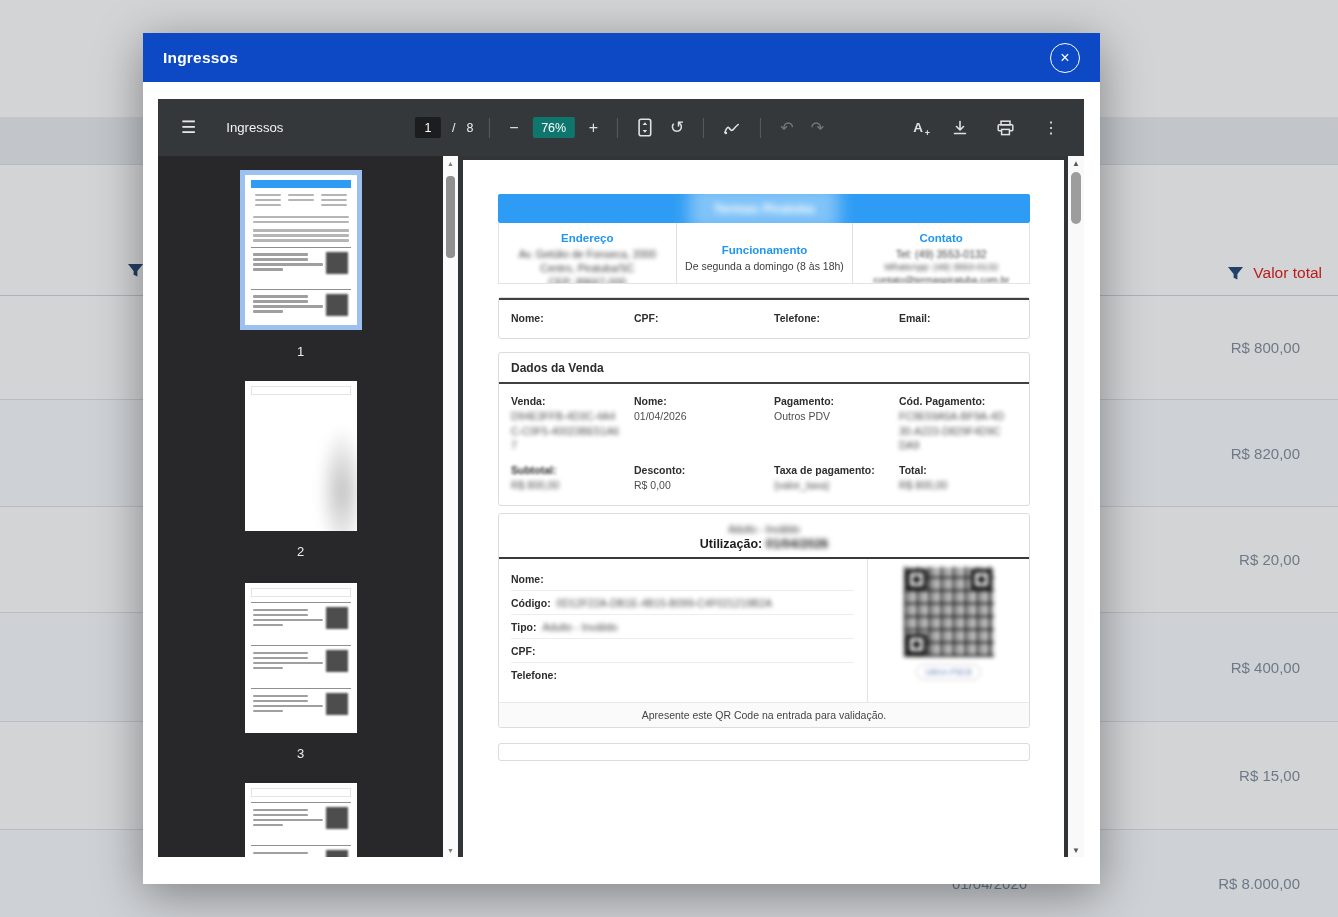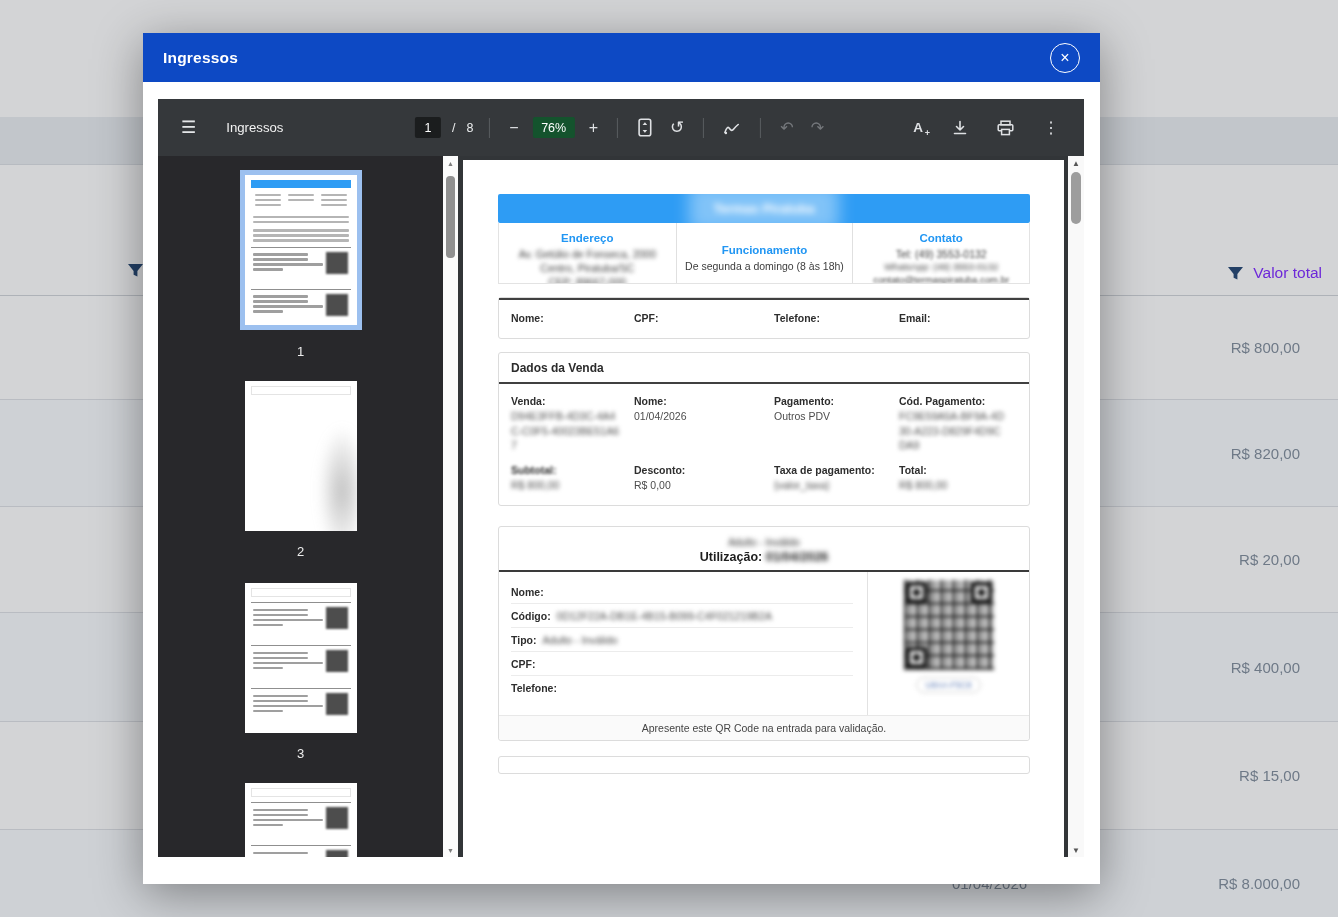--- a/index.html
+++ b/index.html
@@ -11,21 +11,21 @@
   .search-box { position:absolute; left:1021px; top:2px; width:239px; height:30px; background:#d8dadd; border-radius:3px;
     display:flex; align-items:center; justify-content:space-between; padding:0 12px; color:#8a939e; font-size:15px; }
   .search-caret { color:#4f5a66; font-size:12px; }
   .topbar-divider { position:absolute; left:1277px; top:0; width:1px; height:44px; background:#0a2d85; }
   .chat-btn { position:absolute; left:1293px; top:1px; width:36px; height:36px; border-radius:50%; background:#edeff1;
     display:flex; align-items:center; justify-content:center; border:none; }
 
   .bg-band { position:absolute; left:0; top:117px; width:1338px; height:48px; background:#c2c6cb; border-bottom:1px solid #b7bbc1; }
   .bg-colheader { position:absolute; left:0; top:250px; width:1338px; height:46px; border-bottom:1px solid #aeb2b8; }
   .funnel-left { position:absolute; left:127px; top:13px; }
-  .valor-header { position:absolute; right:16px; top:0; height:46px; display:flex; align-items:center; gap:9px; color:#6d28d9; font-size:15.5px; }
+  .valor-header { position:absolute; right:16px; top:0; height:46px; display:flex; align-items:center; gap:9px; color:#b91c1c; font-size:15.5px; }
 
   .bgrow { position:absolute; left:0; width:1338px; display:flex; align-items:center; justify-content:flex-end;
     padding-right:38px; color:#6e7987; font-size:15px; border-bottom:1px solid #b9bcc2; }
   .r1 { top:296px; height:104px; background:#d3d4d6; }
   .r2 { top:400px; height:107px; background:#ced1d5; }
   .r3 { top:507px; height:106px; background:#d3d4d6; }
   .r4 { top:613px; height:109px; background:#ced1d5; }
   .r5 { top:722px; height:108px; background:#d3d4d6; }
   .r6 { top:830px; height:87px; background:#ced1d5; border-bottom:none; align-items:flex-start; padding-top:45px; }
   .r6-date { position:absolute; left:952px; top:45px; }
@@ -41,21 +41,21 @@
   .viewer { position:absolute; left:15px; top:66px; width:926px; height:758px; background:#35383b; }
   .pv-toolbar { position:relative; height:57px; color:#e8eaed; }
   .tb-left { position:absolute; left:20px; top:0; height:57px; display:flex; align-items:center; gap:27px; }
   .tb-hamburger { font-size:17px; color:#e4e6e8; }
   .tb-title { font-size:13.2px; color:#f2f2f2; }
   .tb-center { position:absolute; left:50%; top:0; height:57px; transform:translateX(-50%); display:flex; align-items:center; gap:11px; }
   .tb-right { position:absolute; right:22px; top:0; height:57px; display:flex; align-items:center; gap:23px; }
   .tb-btn { background:none; border:none; color:#dfe1e4; font-size:16px; padding:3px; display:flex; align-items:center; justify-content:center; }
   .tb-btn.disabled { color:#74777b; }
   .page-box { width:26px; height:21px; background:#1b1d1e; color:#fff; font-size:12.5px; display:flex; align-items:center; justify-content:center; border-radius:2px; }
-  .zoom-box { width:42px; height:21px; background:#14532d; color:#fff; font-size:12.5px; display:flex; align-items:center; justify-content:center; border-radius:2px; }
+  .zoom-box { width:42px; height:21px; background:#0f766e; color:#fff; font-size:12.5px; display:flex; align-items:center; justify-content:center; border-radius:2px; }
   .page-sep, .page-total { color:#eceeef; font-size:12.5px; }
   .tb-div { width:1px; height:20px; background:#5a5d60; margin:0 5px; }
   .rotate-glyph { font-size:17px; }
   .addtext { position:relative; font-size:13.5px; font-weight:bold; color:#dfe1e4; }
   .addtext .plus { position:absolute; right:-7px; bottom:-3px; font-size:9px; font-weight:bold; }
 
   .pv-body { position:absolute; left:0; top:57px; right:0; bottom:0; display:flex; overflow:hidden; }
 
   
   .thumbs { position:relative; width:300px; flex:none; background:#28282b; overflow:hidden; }
@@ -437,21 +437,21 @@
                     <div class="flabel" style="max-width:120px;">Taxa de pagamento:</div>
                     <div class="fvalue bl2">{valor_taxa}</div>
                   </div>
                   <div>
                     <div class="flabel">Total:</div>
                     <div class="fvalue bl2">R$ 800,00</div>
                   </div>
                 </div>
               </div>
 
-              <div class="card ticket1" style="margin-top:20px;">
+              <div class="card ticket1" style="margin-top:7px;">
                 <div class="ticket-head">
                   <div class="t-type">Adulto - Inválido</div>
                   <div class="t-usage">
                     <span>Utilização:</span>
                     <span class="blurdate">01/04/2026</span>
                   </div>
                 </div>
                 <div class="t-rule"></div>
                 <div class="t-body">
                   <div class="t-fields">

